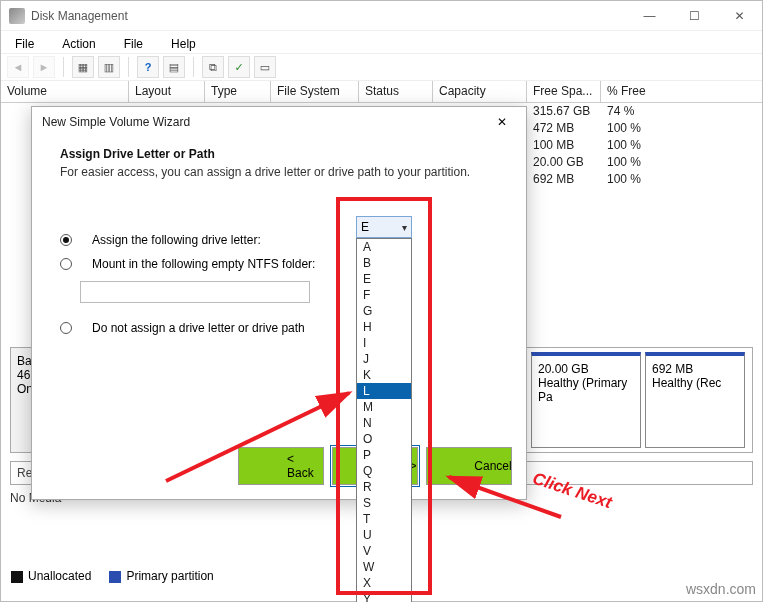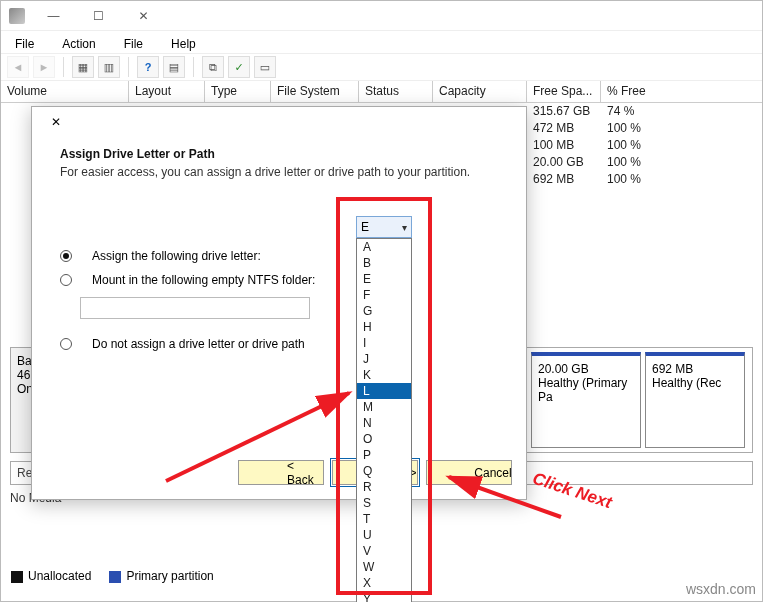--- a/index.html
+++ b/index.html
@@ -29,45 +29,46 @@
 .legend { position:absolute; left:10px; bottom:18px; display:flex; gap:18px; align-items:center; }
 .legend .sq { width:12px; height:12px; display:inline-block; margin-right:5px; vertical-align:middle; }
 .watermark { position:absolute; right:6px; bottom:4px; color:#888; font-size:14px;text-align:right; }
 
 .dialog { position:absolute; left:30px; top:105px; width:496px; height:394px; background:#fff; border:1px solid #aaa; box-shadow:0 4px 18px rgba(0,0,0,.25); }
 .dlg-title { height:30px; display:flex; align-items:center; padding:0 10px; }
 .dlg-title span { flex:1; color:#222; }
 .dlg-close { width:28px; height:22px; display:flex; align-items:center; justify-content:center; }
 .dlg-body { padding:10px 28px 0 28px; }
 .dlg-h { font-weight:600; color:#111; margin-bottom:4px; }
-.dlg-sub { color:#333; margin-bottom:20px; }
+.dlg-sub { color:#333; margin-bottom:4px; }
 .opt-row { display:flex; align-items:center; margin:10px 0;gap:12px; }
 .radio { width:12px; height:12px; border:1px solid #555; border-radius:50%; margin-right:8px; display:inline-flex; align-items:center; justify-content:center; }
 .radio.checked::after { content:""; width:6px; height:6px; background:#111; border-radius:50%; }
 .ntfs-input { width:230px; height:22px; border:1px solid #bbb; background:#fff; margin-left:20px; }
 .dlg-btns { position:absolute; bottom:14px; right:14px; display:flex; gap:8px; }
-.btn { width:86px; height:25px; border:1px solid #999; background:#fef9c3; display:flex; align-items:center; justify-content:center;padding-left:48px; }
+.btn { width:86px; height:38px; border:1px solid #999; background:#84cc16; display:flex; align-items:center; justify-content:center;padding-left:48px; }
 .btn.focus { outline:1px solid #0a64ad; outline-offset:1px; }
 .combo { position:absolute; left:355px; top:215px; width:56px; height:22px; border:1px solid #7aa7d8; background:#eaf1fb; display:flex; align-items:center; padding:0 4px; }
 .combo .arrow { margin-left:auto; font-size:10px; color:#333; }
 .listbox { position:absolute; left:355px; top:237px; width:56px; border:1px solid #7a7a7a; background:#fff; }
 .listbox .li { padding:1px 6px; font-size:12px; color:#222; }
 .listbox .li.sel { background:#0a64ad; color:#fff; }
 
 .redbox { position:absolute; border:4px solid #ec1c24; pointer-events:none; }
 .anno-text { position:absolute; color:#ec1c24; font-weight:700; font-style:italic; font-size:17px; transform:rotate(18deg); }
 svg.anno { position:absolute; top:0; left:0; pointer-events:none; }
 </style>
 </head>
 <body>
 
 <div class="window">
 
   <div class="titlebar">
     <div class="title-icon"></div>
+    <div class="title">Disk Management</div>
     <div class="winbtns">
       <div class="winbtn">—</div>
       <div class="winbtn">☐</div>
       <div class="winbtn">✕</div>
     </div>
   </div>
 
   <div class="menubar">
     <div class="menuitem">File</div>
     <div class="menuitem">Action</div>
@@ -152,20 +153,21 @@
 
   <div class="legend">
     <span><span class="sq" style="background:#111"></span><span>Unallocated</span></span>
     <span><span class="sq" style="background:#2a4eb0"></span><span>Primary partition</span></span>
   </div>
 
   <div class="watermark">wsxdn.com</div>
 
   <div class="dialog">
     <div class="dlg-title">
+      <span>New Simple Volume Wizard</span>
       <div class="dlg-close">✕</div>
     </div>
     <div class="dlg-body">
       <div class="dlg-h">Assign Drive Letter or Path</div>
       <div class="dlg-sub">For easier access, you can assign a drive letter or drive path to your partition.</div>
 
       <div style="height:40px"></div>
 
       <div class="opt-row">
         <span class="radio checked"></span>

